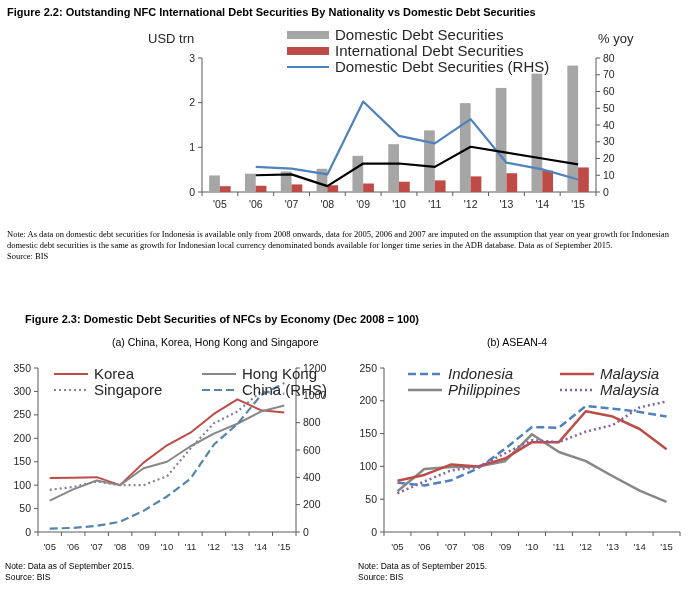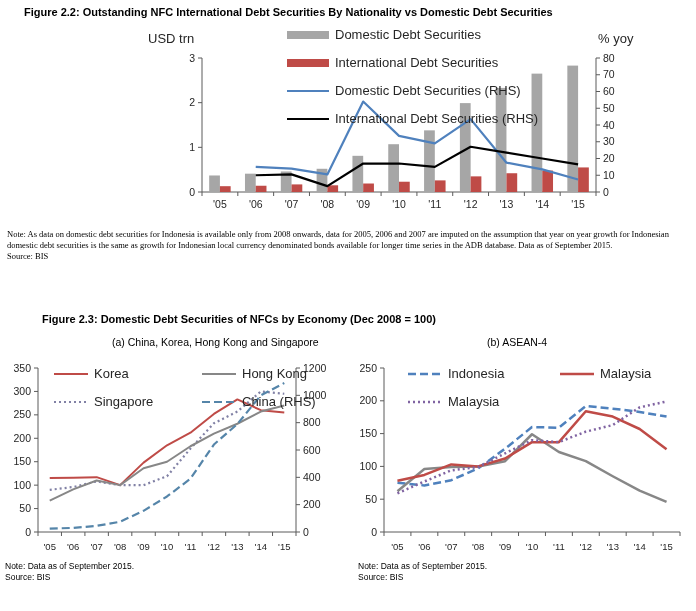--- a/index.html
+++ b/index.html
@@ -1,31 +1,31 @@
 <!DOCTYPE html>
 <html><head>
 <meta charset="utf-8">
 <style>
   html,body{margin:0;padding:0;background:#fff;}
   body{width:696px;height:611px;position:relative;font-family:"Liberation Sans",sans-serif;color:#000;overflow:hidden;}
   .abs{position:absolute;}
-  .fig-title{font-weight:bold;font-size:11px;color:#000;white-space:nowrap;margin-left:17px;}
+  .fig-title{font-weight:bold;font-size:11px;color:#000;white-space:nowrap;}
   #fig22-title{left:7px;top:6px;}
   #fig23-title{left:5px;top:313px;width:696px;text-align:left;padding-left:20px;}
   .axis-corner{font-size:13px;color:#262626;}
   #axis-label-left{left:148px;top:31px;}
   #axis-label-right{left:598px;top:31px;}
   .chart{position:absolute;}
   #chart-fig22{left:162px;top:50px;width:476px;height:166px;}
   #chart-fig23a{left:8px;top:360px;width:334px;height:198px;}
   #chart-fig23b{left:354px;top:360px;width:338px;height:198px;}
-  .legend{position:absolute;display:grid;background:rgba(255,255,255,0.0);font-size:13px;color:#262626;row-gap:13px;}
+  .legend{position:absolute;display:grid;background:rgba(255,255,255,0.0);font-size:15px;color:#262626;row-gap:1px;}
   #legend-fig22{left:287px;top:27px;}
   #legend-fig23a{left:54px;top:366px;}
-  #legend-fig23b{left:408px;top:366px;}
+  #legend-fig23b{left:408px;top:366px;font-style:italic;}
   .lg-item{display:flex;align-items:center;height:15px;white-space:nowrap;}
   .lg-item .sw{margin-right:6px;display:inline-block;line-height:0;}
   .subtitle{font-size:10.5px;color:#000;white-space:nowrap;}
   #sub-a{left:112px;top:336px;text-align:right;}
   #sub-b{left:487px;top:336px;}
   .note{font-size:8.5px;line-height:1.3;color:#000;}
   #note-fig22{left:7px;top:229px;width:688px;font-family:Liberation Serif, serif;}
   #note-a{left:5px;top:561px;width:330px;}
   #note-b{left:358px;top:561px;width:330px;}
   svg text{font-family:"Liberation Sans",sans-serif;fill:#262626;}
@@ -128,26 +128,20 @@
           <rect x="0" y="1" width="42" height="8" fill="#bf4b47"></rect>
         </svg></span>
       <span>International Debt Securities</span>
     </div>
     <div class="lg-item">
       <span class="sw"><svg width="42" height="10">
           <line x1="0" y1="5" x2="42" y2="5" stroke="#4f81bd" stroke-width="2.2"></line>
         </svg></span>
       <span>Domestic Debt Securities (RHS)</span>
     </div>
-    <div class="lg-item">
-      <span class="sw"><svg width="42" height="10">
-          <line x1="0" y1="5" x2="42" y2="5" stroke="#000000" stroke-width="2.2"></line>
-        </svg></span>
-      <span>International Debt Securities (RHS)</span>
-    </div>
   </div>
 
 <div class="abs note" id="note-fig22">
   <div>Note: As data on domestic debt securities for Indonesia is available only from 2008 onwards, data for 2005, 2006 and 2007 are imputed on the assumption that year on year growth for Indonesian domestic debt securities is the same as growth for Indonesian local currency denominated bonds available for longer time series in the ADB database. Data as of September 2015.</div>
   <div>Source: BIS</div>
 </div>
 
 <div class="abs fig-title" id="fig23-title">Figure 2.3: Domestic Debt Securities of NFCs by Economy (Dec 2008 = 100)</div>
 <div class="abs subtitle" id="sub-a">(a) China, Korea, Hong Kong and Singapore</div>
 <div class="abs subtitle" id="sub-b">(b) ASEAN-4</div>
@@ -292,20 +286,26 @@
       <span>Indonesia</span>
     </div>
     <div class="lg-item">
       <span class="sw"><svg width="34" height="10">
           <line x1="0" y1="5" x2="34" y2="5" stroke="#bf4b47" stroke-width="2.5"></line>
         </svg></span>
       <span>Malaysia</span>
     </div>
     <div class="lg-item">
       <span class="sw"><svg width="34" height="10">
+          <line x1="0" y1="5" x2="34" y2="5" stroke="#878787" stroke-width="2.5"></line>
+        </svg></span>
+      <span>Philippines</span>
+    </div>
+    <div class="lg-item">
+      <span class="sw"><svg width="34" height="10">
           <line x1="0" y1="5" x2="34" y2="5" stroke="#8064a2" stroke-width="2.5" stroke-dasharray="2,3"></line>
         </svg></span>
       <span>Malaysia</span>
     </div>
   </div>
 
 <div class="abs note" id="note-a">
   <div>Note: Data as of September 2015.</div>
   <div>Source: BIS</div>
 </div>

